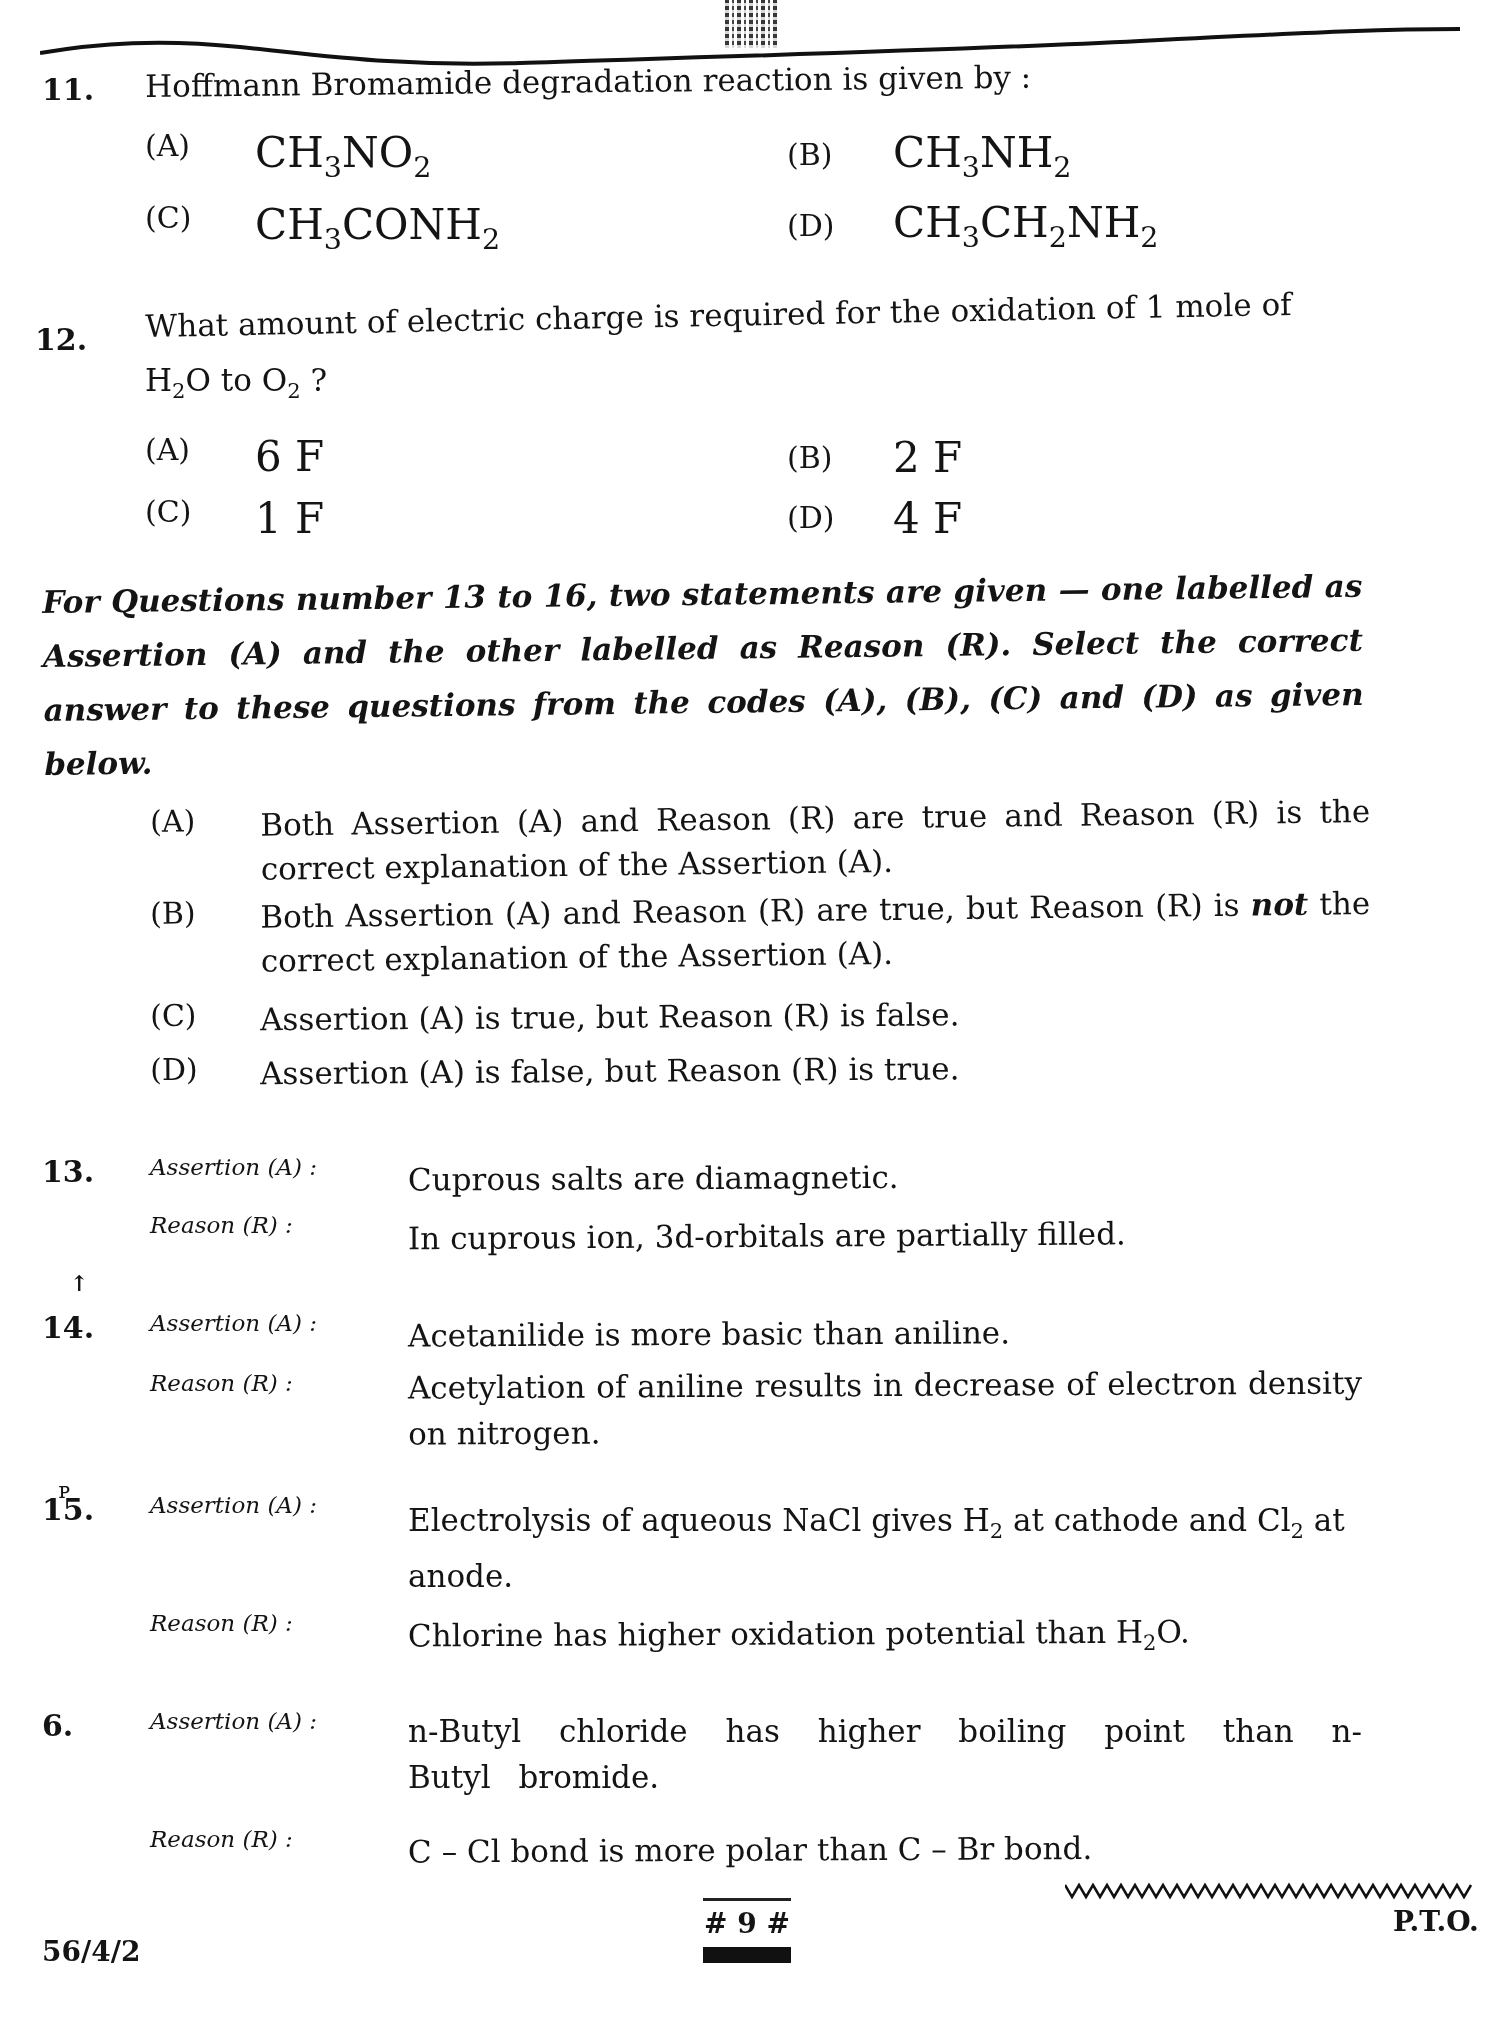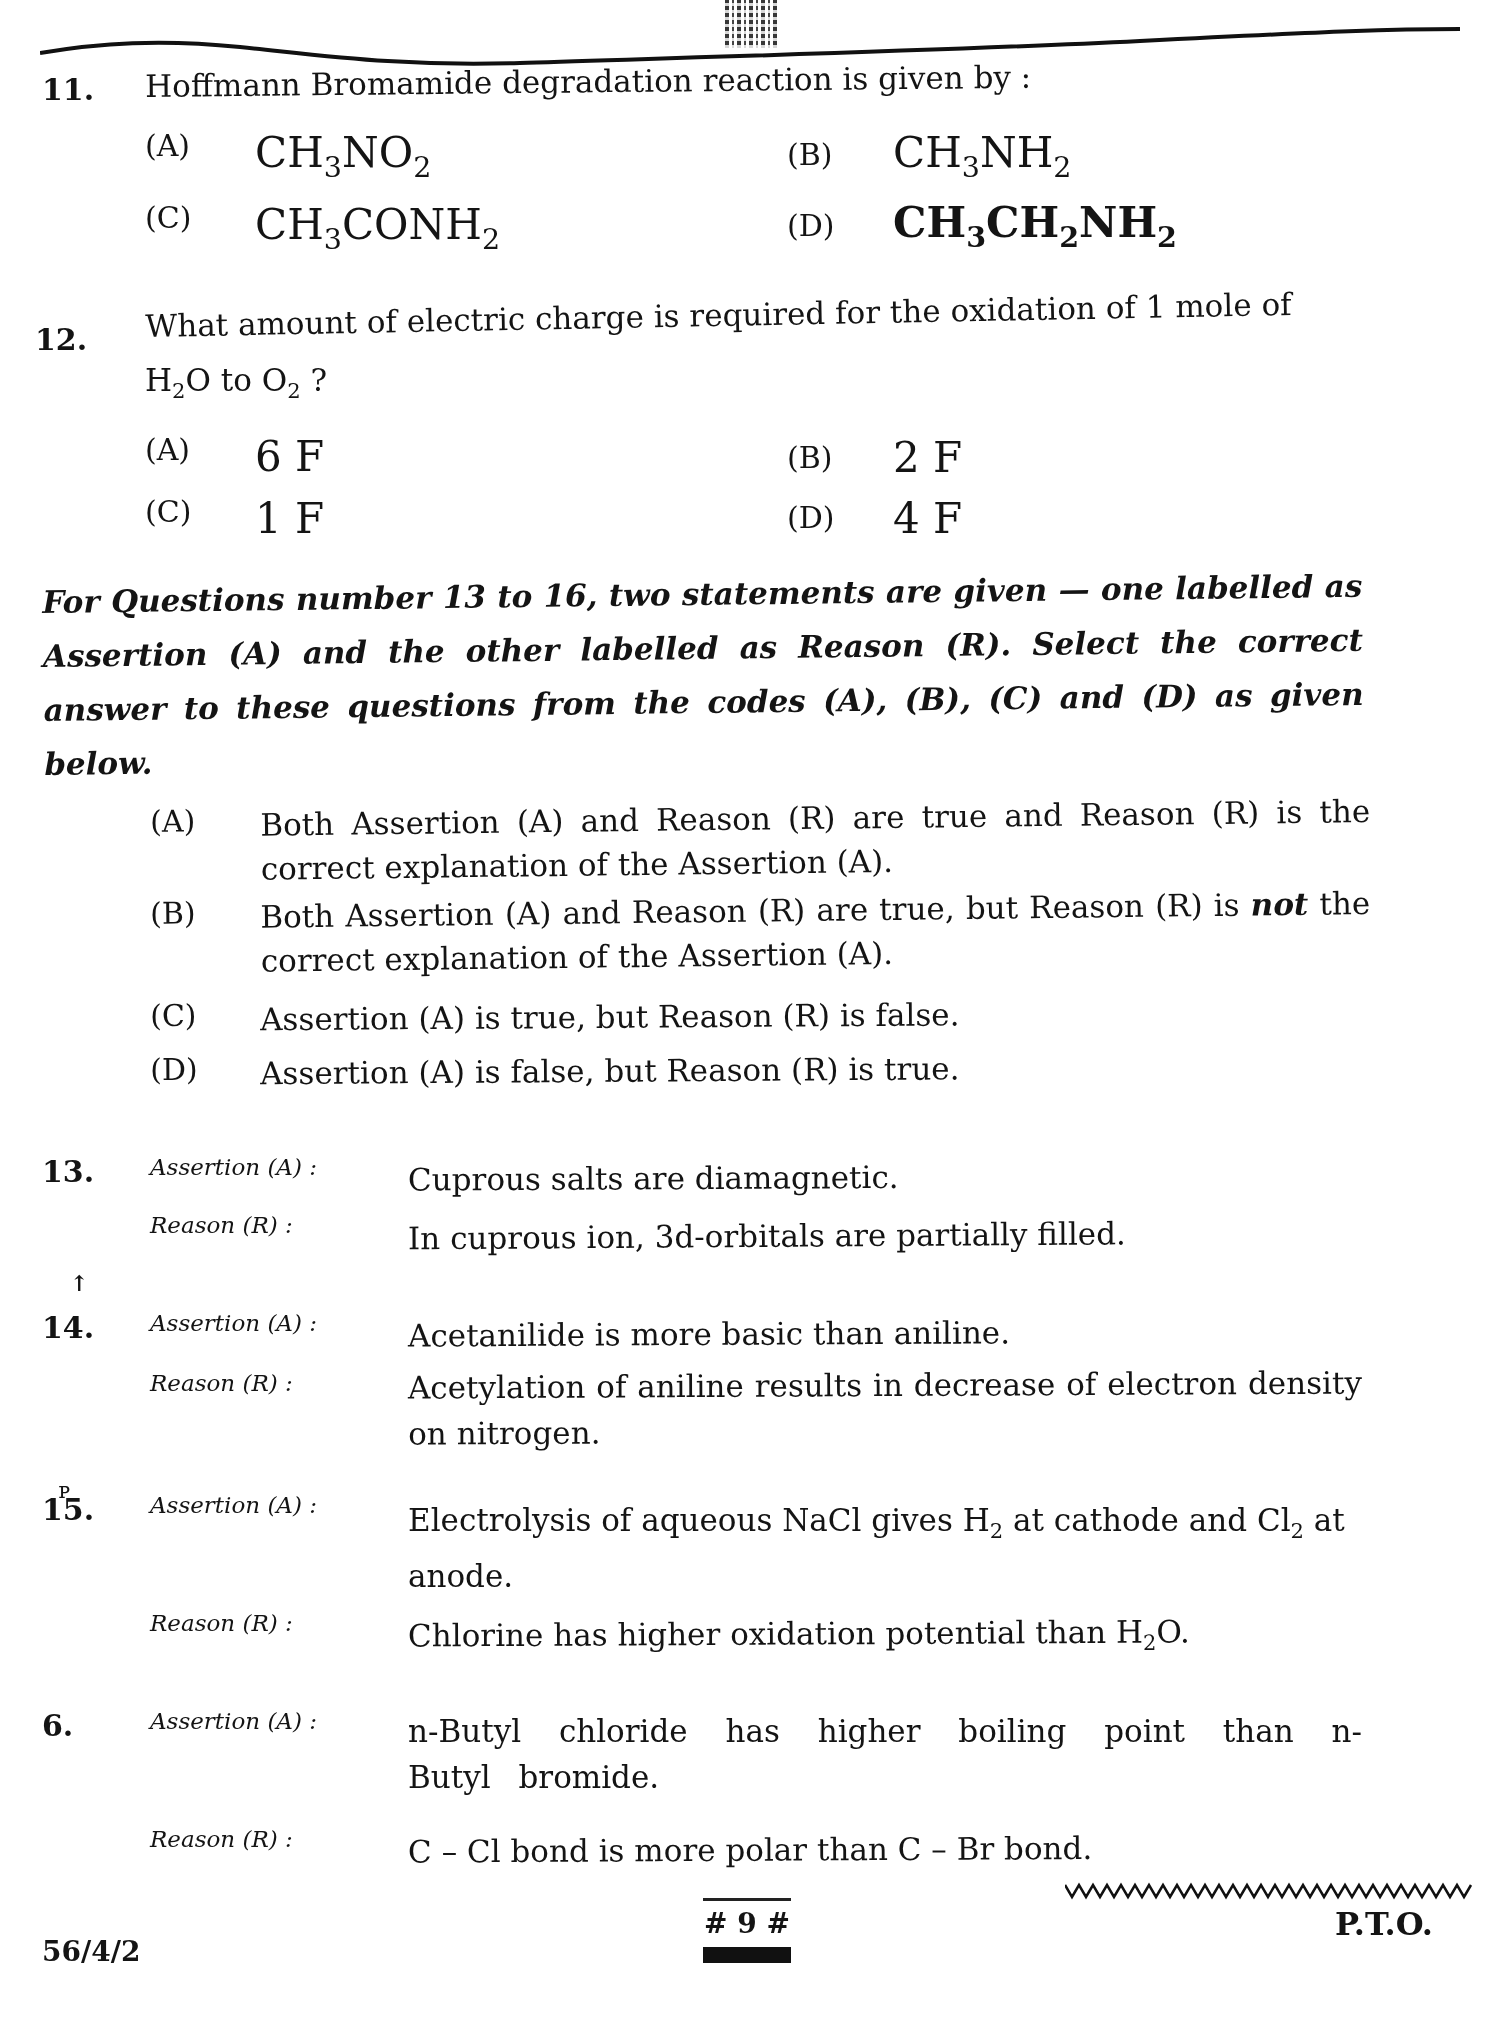--- a/index.html
+++ b/index.html
@@ -48,21 +48,21 @@
     .ar-row .txt { flex: 1; font-size: 31px; line-height: 46px; text-align: justify; }
 
     .mark { position: absolute; font-size: 22px; }
 
     
     .footer-code { position: absolute; left: 42px; top: 1935px; font-size: 28px; font-weight: bold; }
     .page-num-wrap { position: absolute; left: 703px; top: 1898px; width: 88px; text-align: center; }
     .page-num-top { height: 3px; background: #222; }
     .page-num { font-weight: bold; font-size: 28px; line-height: 46px; }
     .page-num-bar { height: 16px; background: #111; }
-    .pto { position: absolute; left: 1335px; top: 1905px; font-weight: bold; font-size: 32px; }
+    .pto { position: absolute; left: 1393px; top: 1905px; font-weight: bold; font-size: 28px; }
     .zigzag { position: absolute; left: 1065px; top: 1877px; width: 410px; height: 24px; }
   </style>
 </head>
 <body>
 
 <div class="page">
 
   <div class="qr"></div>
   <svg class="top-rule" viewBox="0 0 1420 50" preserveAspectRatio="none">
     <path d="M0 28 C 60 18, 120 14, 200 22 S 360 42, 480 38 S 900 26, 1100 16 S 1350 4, 1420 4" stroke="#111" stroke-width="4" fill="none"></path>
@@ -75,21 +75,21 @@
     <div class="abs opt-letter" style="left:145px;top:128px;">(A)</div>
     <div class="abs opt-text" style="left:255px;top:128px;"><span>CH</span><sub>3</sub><span>NO</span><sub>2</sub></div>
 
     <div class="abs opt-letter" style="left:787px;top:137px;">(B)</div>
     <div class="abs opt-text" style="left:893px;top:128px;"><span>CH</span><sub>3</sub><span>NH</span><sub>2</sub></div>
 
     <div class="abs opt-letter" style="left:145px;top:200px;">(C)</div>
     <div class="abs opt-text" style="left:255px;top:200px;"><span>CH</span><sub>3</sub><span>CONH</span><sub>2</sub></div>
 
     <div class="abs opt-letter" style="left:787px;top:208px;">(D)</div>
-    <div class="abs opt-text" style="left:893px;top:198px;font-weight:bold;"><span>CH</span><sub>3</sub><span>CH</span><sub>2</sub><span>NH</span><sub>2</sub></div>
+    <div class="abs opt-text" style="left:893px;top:198px;"><span>CH</span><sub>3</sub><span>CH</span><sub>2</sub><span>NH</span><sub>2</sub></div>
   </div>
 
   <div>
     <div class="abs qnum" style="left:35px;top:322px;">12.</div>
     <div class="abs stem" style="left:145px;top:308px;transform:rotate(-1.1deg);transform-origin:left top;">What amount of electric charge is required for the oxidation of 1 mole of</div>
     <div class="abs stem" style="left:145px;top:362px;"><span>H</span><sub>2</sub><span>O to O</span><sub>2</sub><span> ?</span></div>
 
     <div class="abs opt-letter" style="left:145px;top:432px;">(A)</div>
     <div class="abs opt-text" style="left:255px;top:432px;">6 F</div>
     <div class="abs opt-letter" style="left:787px;top:440px;">(B)</div>

